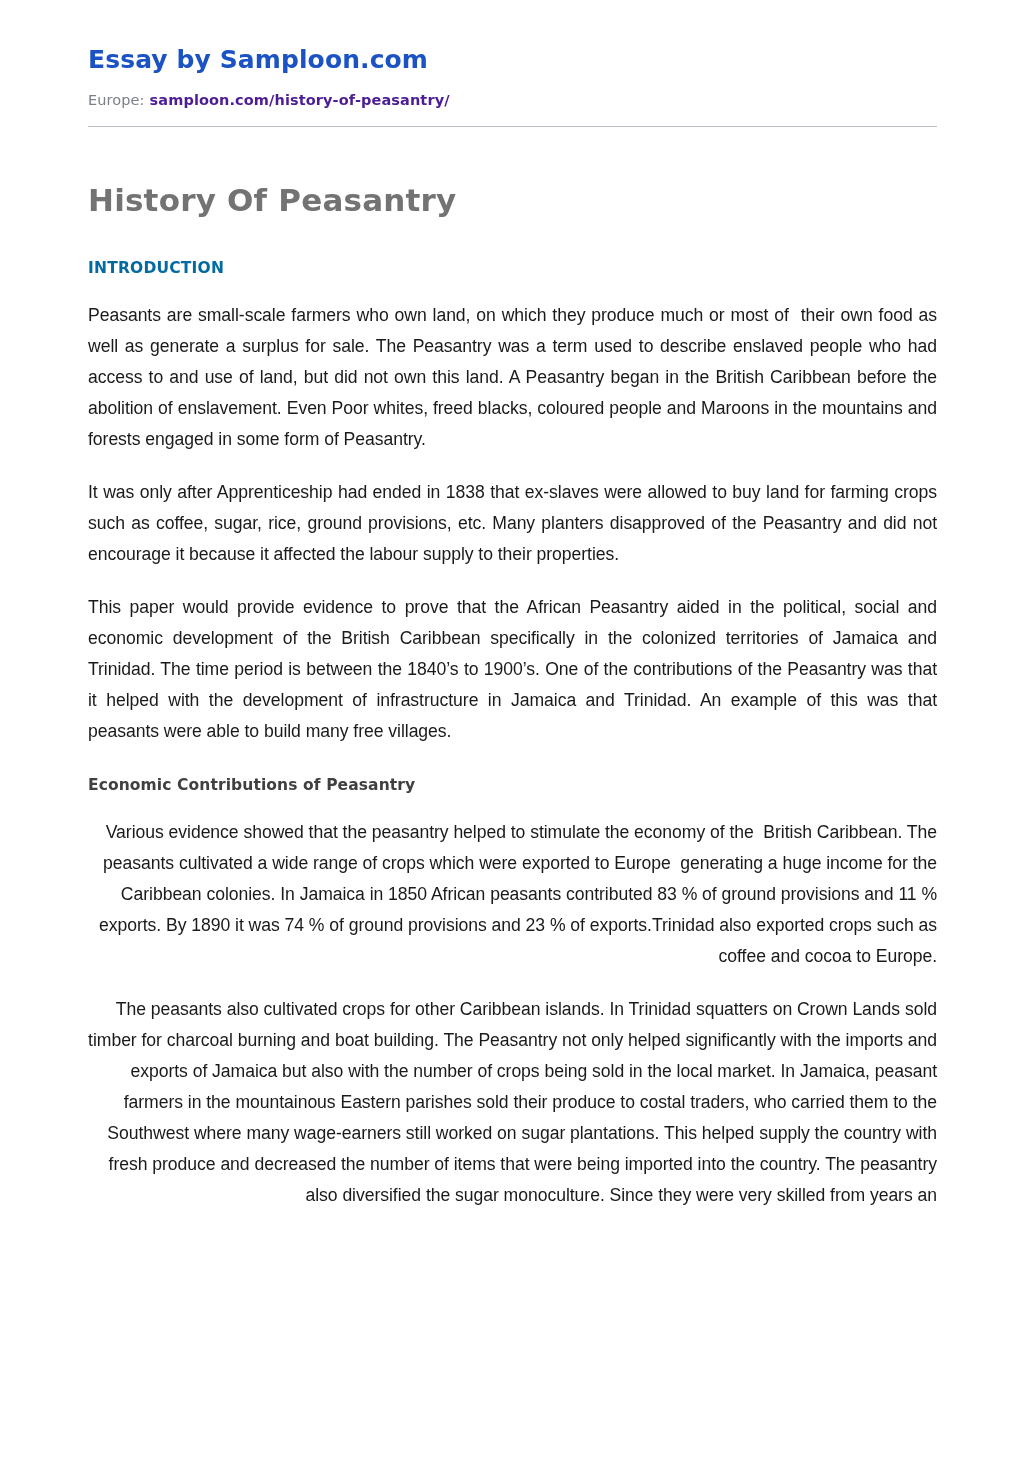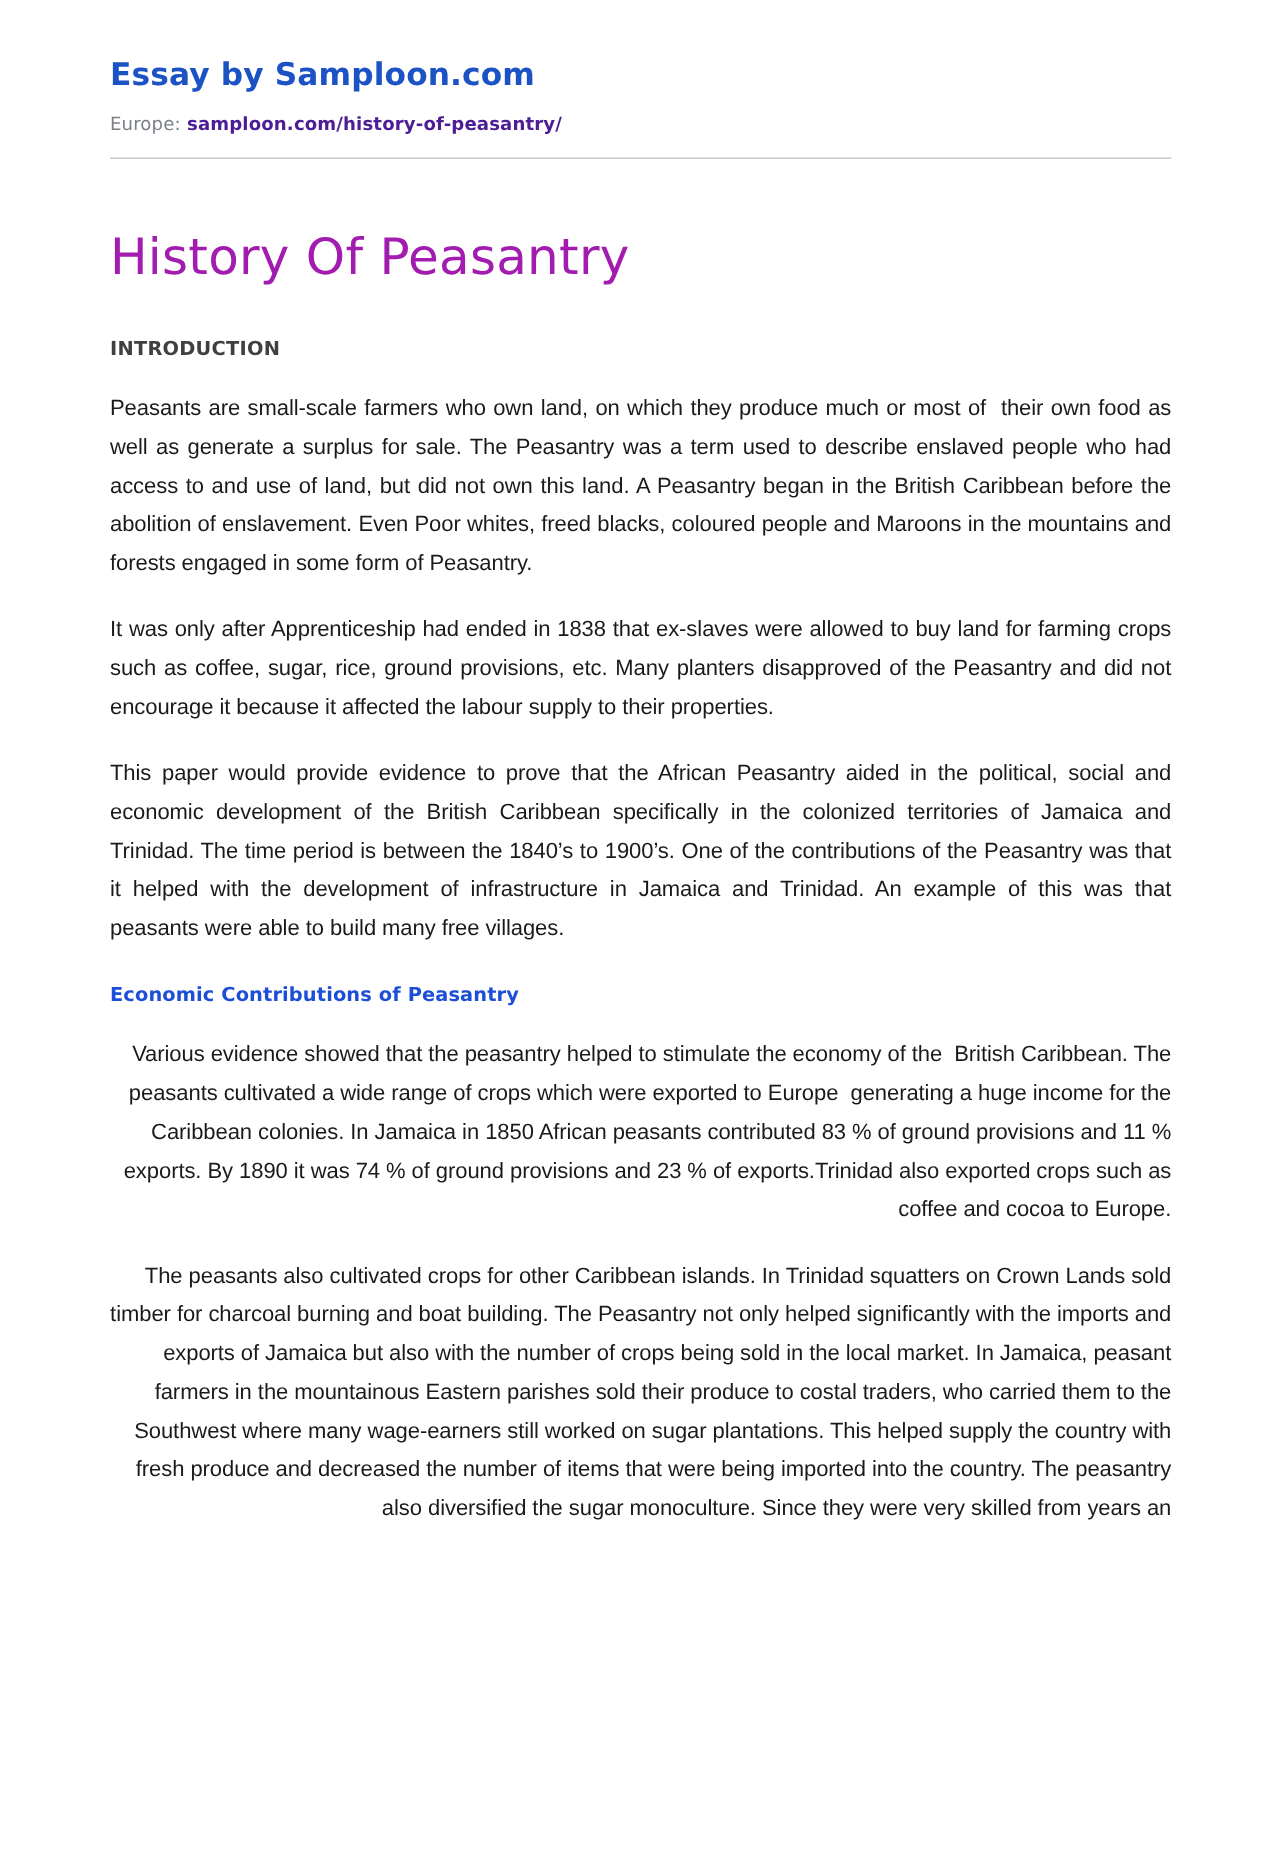--- a/index.html
+++ b/index.html
@@ -61,41 +61,41 @@
   }
 
   
   .article {
     padding: 0 88px;
     width: 849px;
     box-sizing: content-box;
   }
   .doc-title {
     font-family: "DejaVu Sans", sans-serif;
-    font-size: 40px;
-    font-weight: 400;
-    color: #a21caf;
+    font-size: 31px;
+    font-weight: 700;
+    color: #737373;
     letter-spacing: 0.2px;
     margin: 55px 0 0 0;
     line-height: 1.2;
   }
   .section-heading {
     font-family: "DejaVu Sans", sans-serif;
     font-size: 15.5px;
     font-weight: 700;
-    color: #404040;
+    color: #0369a1;
     letter-spacing: 0.2px;
     margin: 39px 0 0 0;
     line-height: 1.3;
   }
   .sub-heading {
     font-family: "DejaVu Sans", sans-serif;
     font-size: 15.5px;
     font-weight: 700;
-    color: #1d4ed8;
+    color: #404040;
     letter-spacing: 0.1px;
     margin: 28px 0 0 0;
     line-height: 1.3;
   }
   .body-par {
     font-family: Liberation Sans, sans-serif;
     font-size: 17.6px;
     color: #1a1a1a;
     line-height: 31px;
     margin: 22px 0 0 0;

